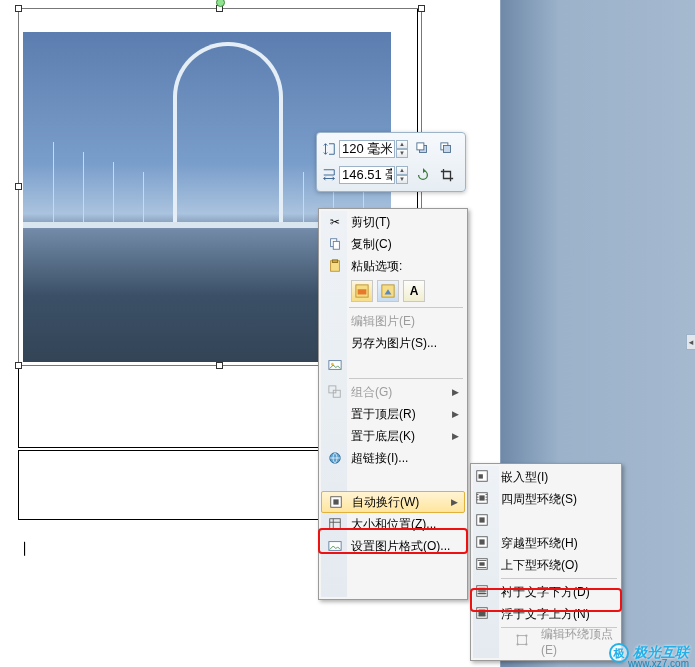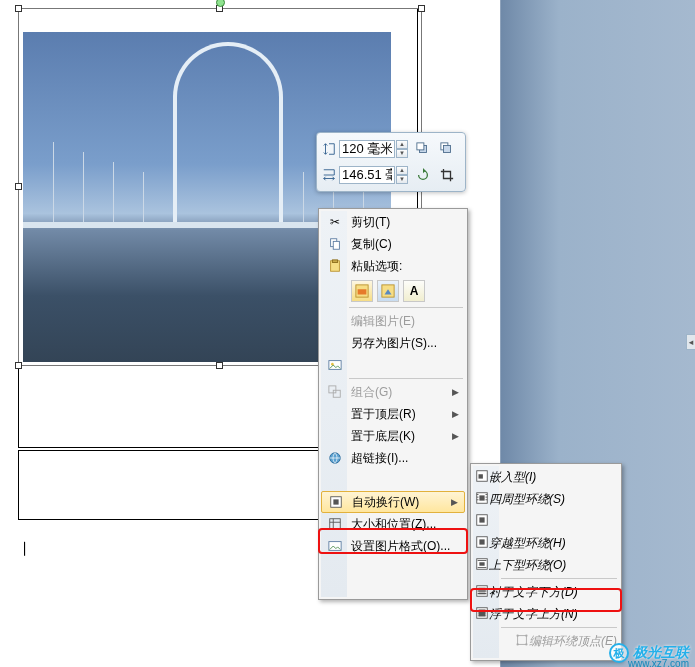--- a/index.html
+++ b/index.html
@@ -107,21 +107,21 @@
   .paste-opts { display:flex; gap:4px; padding:3px 0 3px 30px; }
   .paste-btn { width:22px; height:22px; border:1px solid #c8c8c8; background:linear-gradient(#fdf6e2,#f6dd85); display:flex; align-items:center; justify-content:center; font-size:12px; }
   .submenu {
     position:absolute; left:470px; top:463px; width:152px;
     background:#f5f5f5; border:1px solid #9a9a9a;
     box-shadow:2px 2px 4px rgba(0,0,0,0.3);
     padding:2px;
   }
   .submenu .ctx-icon-strip{ width:26px; }
   .sub-item { display:flex; align-items:center; height:22px; color:#000; padding:0 2px; position:relative; }
-  .sub-item .lbl { padding-left:0; flex:1;font-style:italic; }
+  .sub-item .lbl { padding-left:12px; flex:1; }
   .red-box1 {
     position:absolute; left:318px; top:528px; width:150px; height:26px;
     border:2px solid #e11; border-radius:4px; pointer-events:none;
   }
   .red-box2 {
     position:absolute; left:470px; top:588px; width:152px; height:24px;
     border:2px solid #e11; border-radius:4px; pointer-events:none;
   }
   .watermark {
     position:absolute; right:6px; bottom:4px; display:flex; align-items:center;

